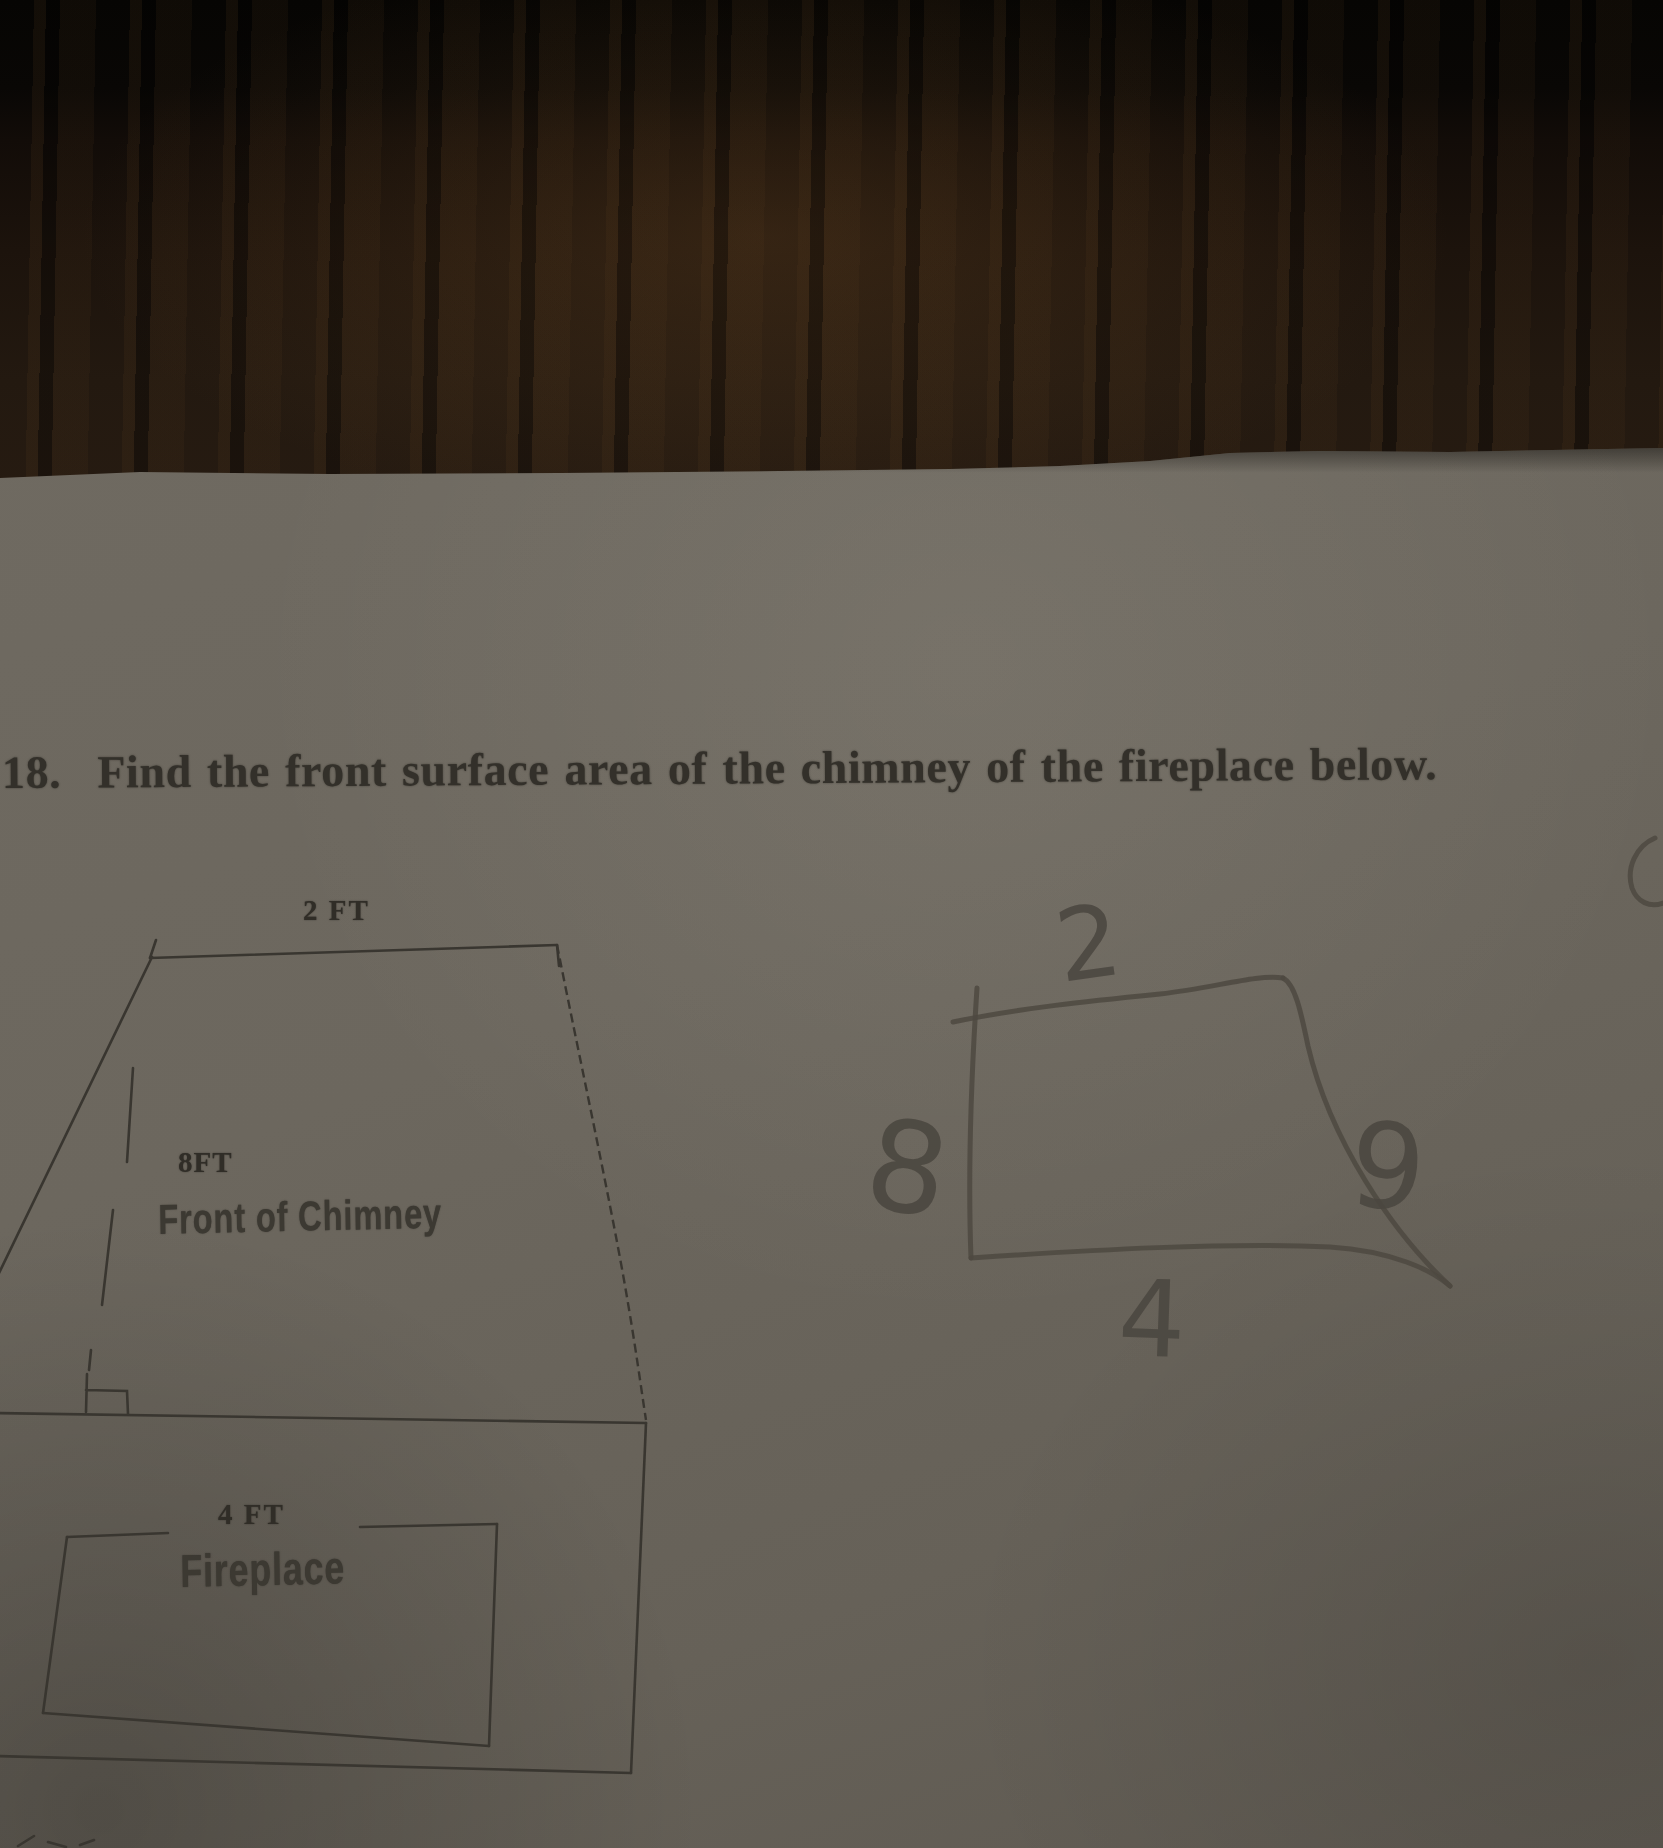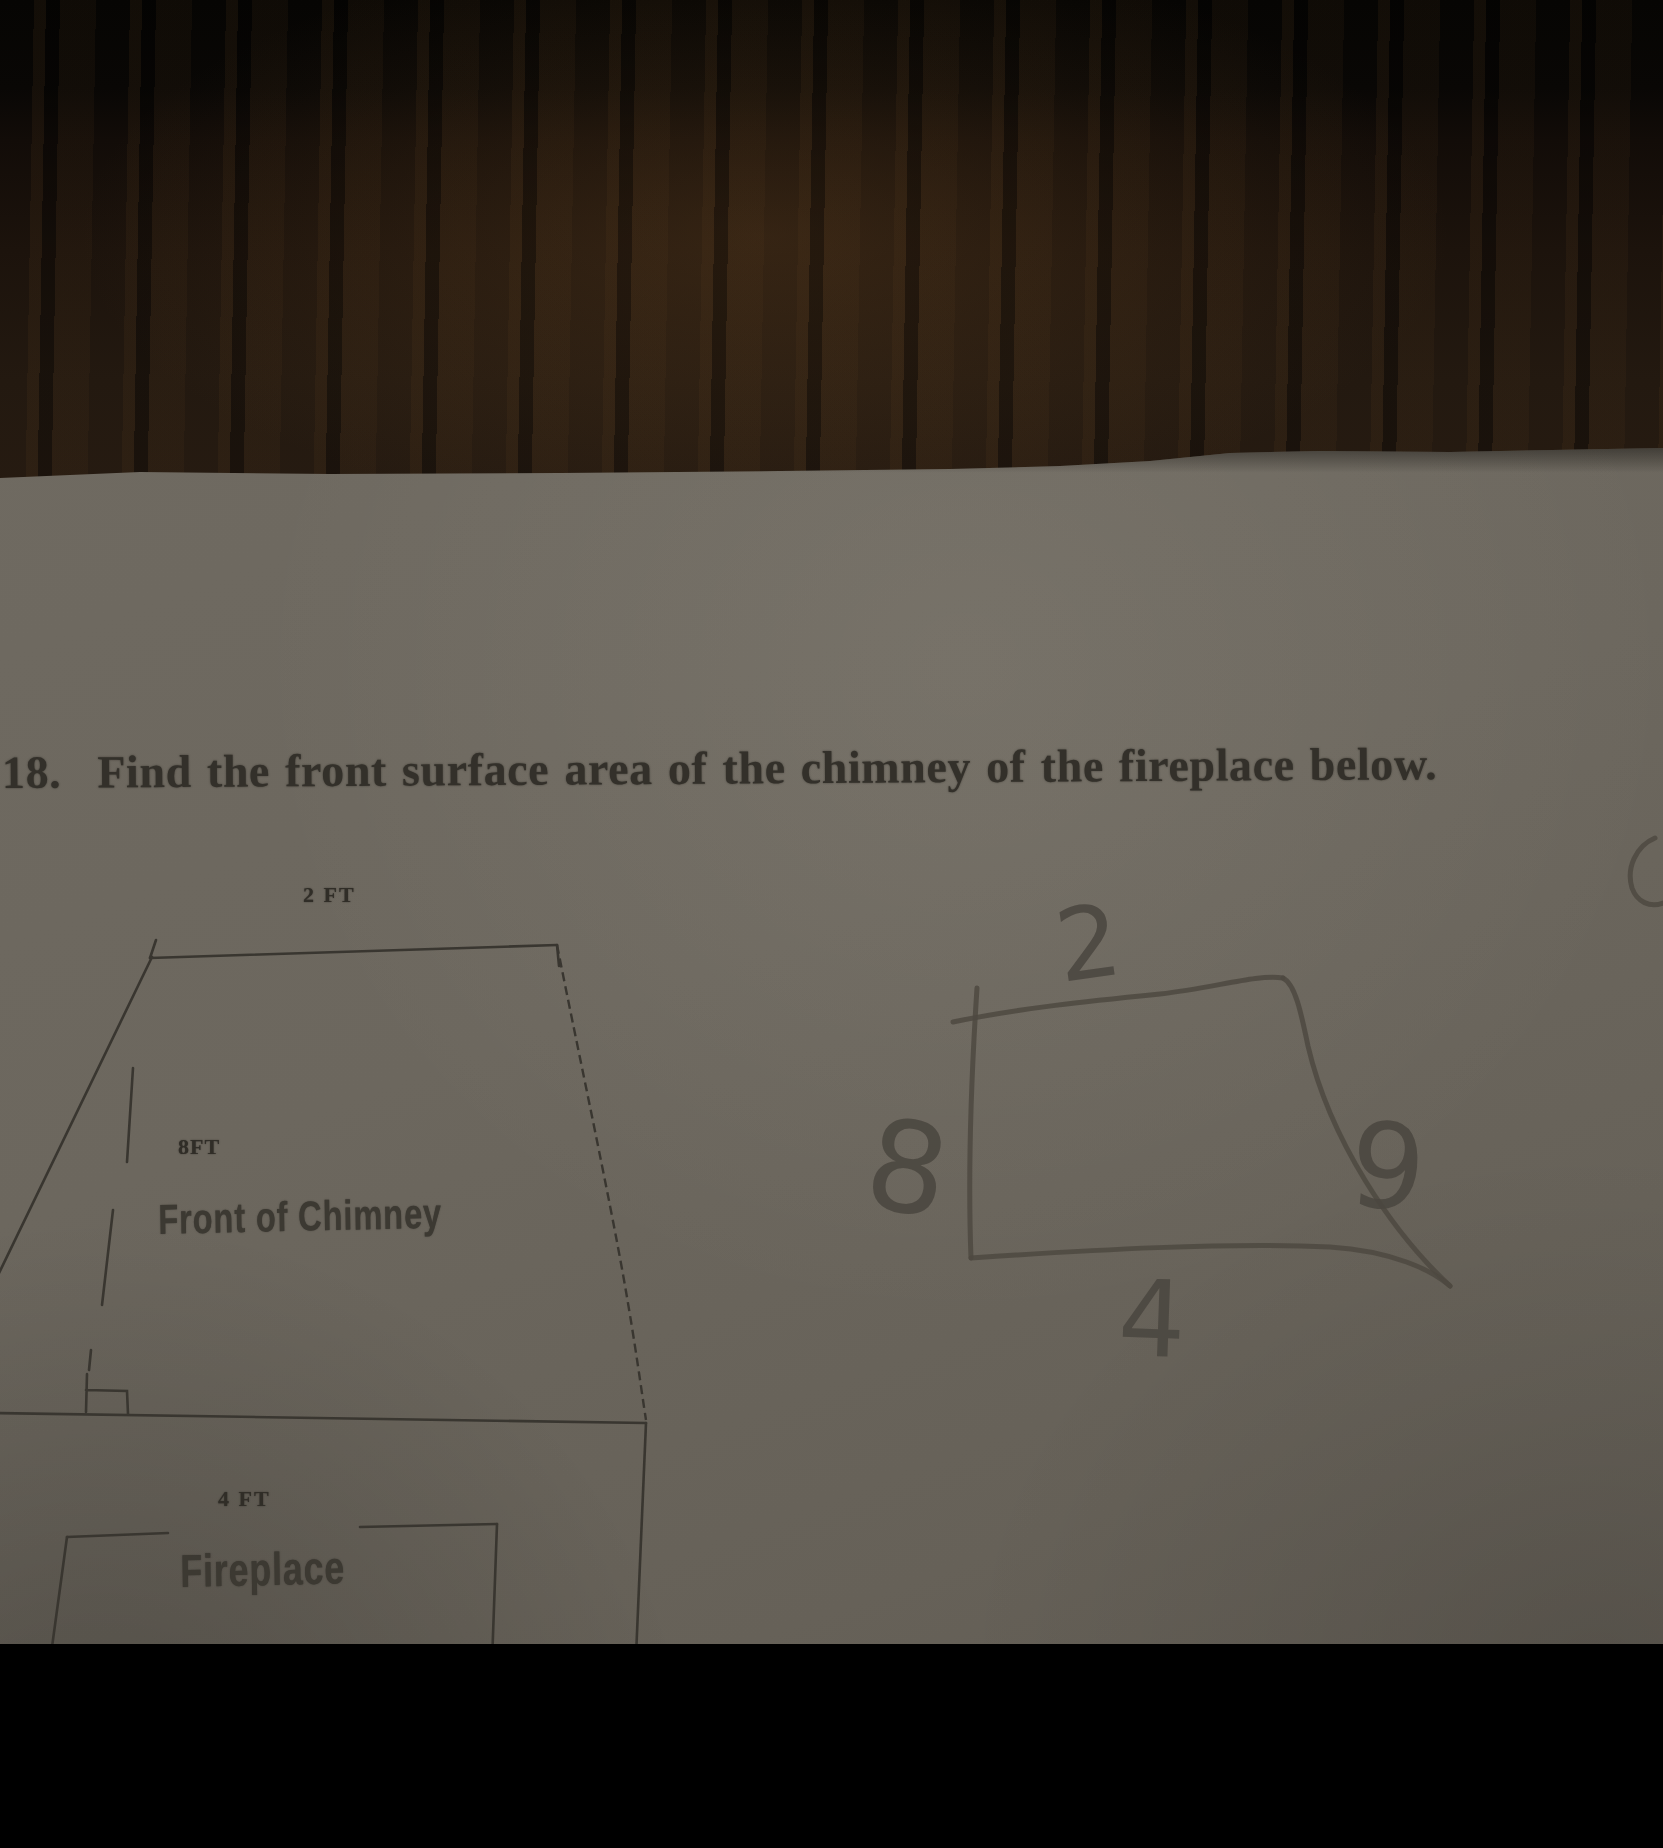--- a/index.html
+++ b/index.html
@@ -1,16 +1,16 @@
 <!DOCTYPE html>
 <html><head>
 <meta charset="utf-8">
 <style>
   html,body{margin:0;padding:0;background:#000;}
-  .scene{position:relative;width:1663px;height:1644px;overflow:hidden;
+  .scene{position:relative;width:1663px;height:1848px;overflow:hidden;
          font-family:"Liberation Serif",serif;}
 
   
   .wood{position:absolute;left:0;top:0;width:1663px;height:560px;
     background:
       repeating-linear-gradient(91deg,
         rgba(0,0,0,0) 0 34px, rgba(88,60,30,.16) 34px 46px,
         rgba(0,0,0,.30) 46px 60px, rgba(100,68,34,.10) 60px 96px),
       radial-gradient(55% 70% at 46% 42%, rgba(122,82,40,.28), rgba(0,0,0,0) 75%),
       linear-gradient(to bottom,#060503 0,#090705 88px,#120c08 140px,
@@ -34,22 +34,22 @@
   
   .question{position:absolute;left:2px;top:741px;width:1640px;
     font-size:46px;font-weight:bold;color:#33302a;white-space:nowrap;
     letter-spacing:.6px;word-spacing:3px;
     text-shadow:0 0 2px rgba(25,23,19,.55);
     transform:rotate(-.35deg);}
   .question .qnum{margin-right:36px;}
 
   
   .lbl{position:absolute;font-family:"Liberation Serif",serif;font-weight:bold;
-    font-size:22px;color:#302d27;letter-spacing:2px;white-space:nowrap;
-    text-shadow:0 0 1.5px rgba(25,23,19,.6);}
+    font-size:29px;color:#302d27;letter-spacing:2px;white-space:nowrap;
+    text-shadow:0 0 1.5px rgba(25,23,19,.6);margin-top:12px;}
   .lbl-2ft{left:303px;top:882px;}
   .lbl-8ft{left:178px;top:1134px;letter-spacing:1px;}
   .lbl-4ft{left:218px;top:1486px;}
   .stencil{position:absolute;font-family:"Liberation Sans",sans-serif;
     font-weight:bold;color:#3c3932;white-space:nowrap;
     transform-origin:left top;transform:scaleX(.78) rotate(-1deg);
     text-shadow:0 0 1.5px rgba(30,28,24,.55);}
   .lbl-face{left:158px;top:1196px;font-size:42px;letter-spacing:1px;}
   .lbl-fireplace{left:180px;top:1544px;font-size:46px;letter-spacing:1px;}
 

